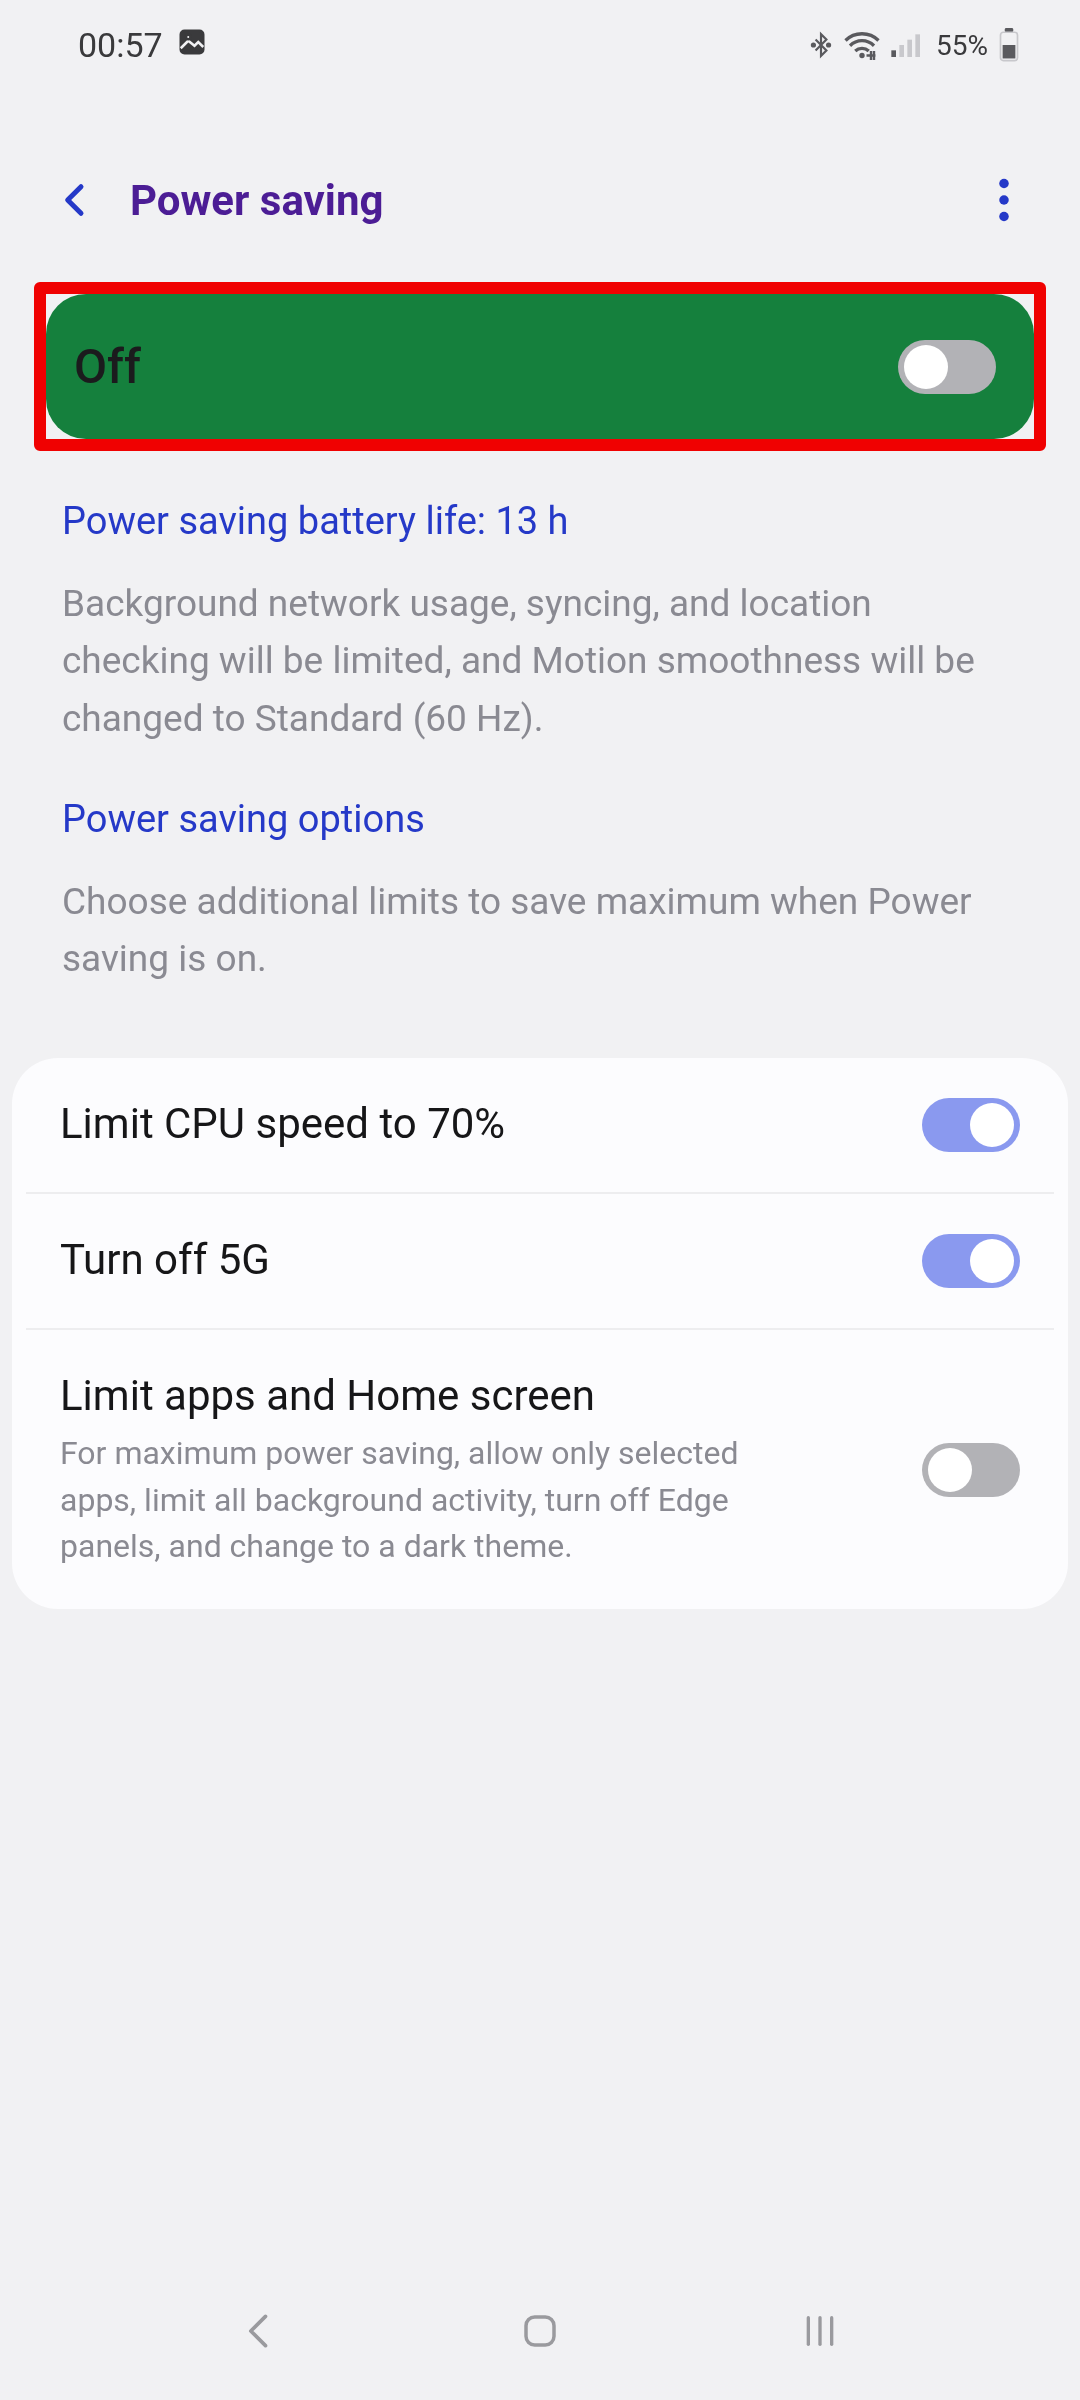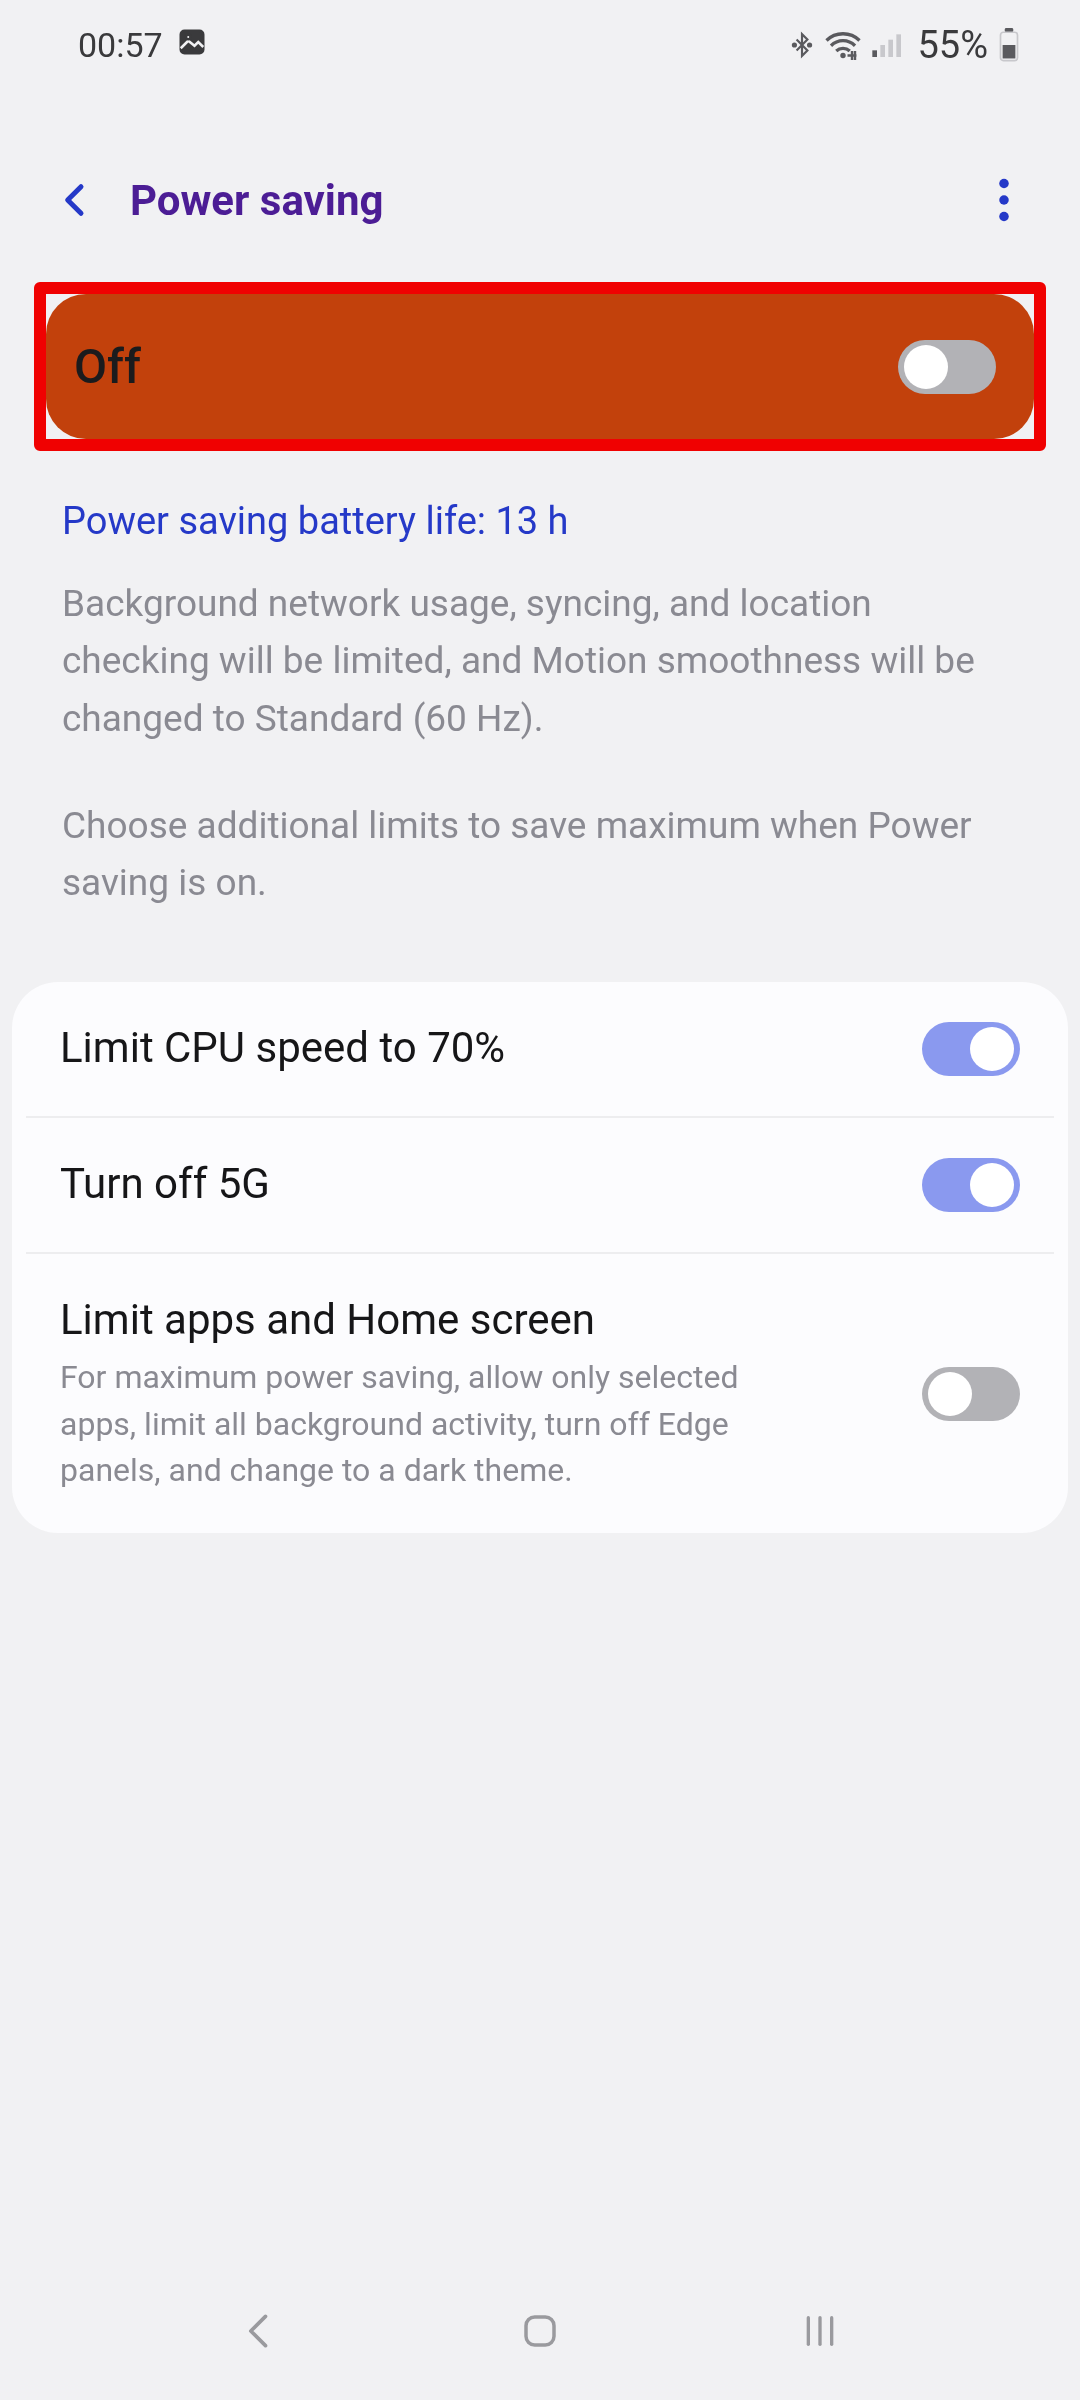--- a/index.html
+++ b/index.html
@@ -18,21 +18,21 @@
     display: flex;
     align-items: center;
     justify-content: space-between;
     font-size: 34px;
     font-weight: 400;
     color: #3a3a3c;
   }
   .status-left, .status-right { display: flex; align-items: center; gap: 14px; }
   .status-right { gap: 10px; }
   .status-right svg { display: block; }
-  .battery-text { font-size: 38px; margin-left: 4px; }
+  .battery-text { font-size: 28px; margin-left: 4px; }
 
   
   .header {
     height: 120px;
     display: flex;
     align-items: center;
     padding: 0 46px 0 46px;
     margin-top: 50px;
   }
   .back-btn {
@@ -53,21 +53,21 @@
     color: #2539c8;
   }
 
   
   .highlight-wrap {
     margin: 22px 34px 0 34px;
     border: 12px solid #f00101;
     border-radius: 6px;
   }
   .master-card {
-    background: #c2410c;
+    background: #15803d;
     border-radius: 40px;
     padding: 44px 38px 44px 28px;
     display: flex;
     align-items: center;
     justify-content: space-between;
   }
   .master-label {
     font-size: 48px;
     font-weight: 500;
     color: #1b1b1d;
@@ -224,20 +224,21 @@
     <div class="switch off">
       <div class="knob"></div>
     </div>
   </div>
 </div>
 
 <div class="info-block">
   <div class="info-heading">Power saving battery life: 13 h</div>
   <div class="info-body">Background network usage, syncing, and location checking will be limited, and Motion smoothness will be changed to Standard (60 Hz).</div>
 
+  <div class="info-heading">Power saving options</div>
   <div class="info-body">Choose additional limits to save maximum when Power saving is on.</div>
 </div>
 
 <div class="options-card">
 
 
   <div class="option-row">
     <div class="option-text">
       <div class="option-title">Limit CPU speed to 70%</div>
     </div>

